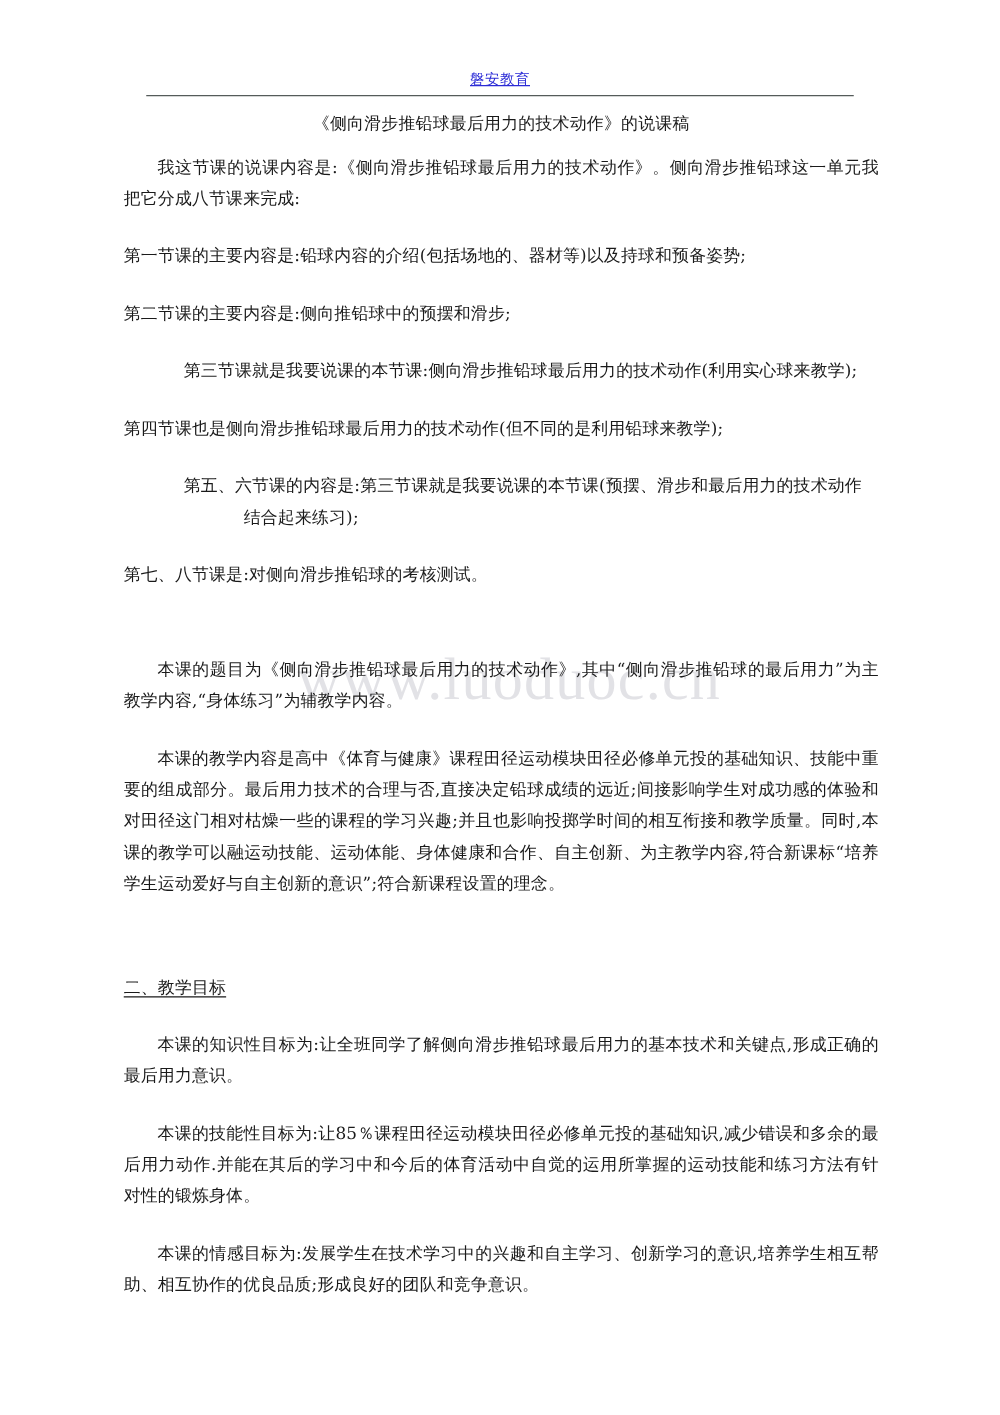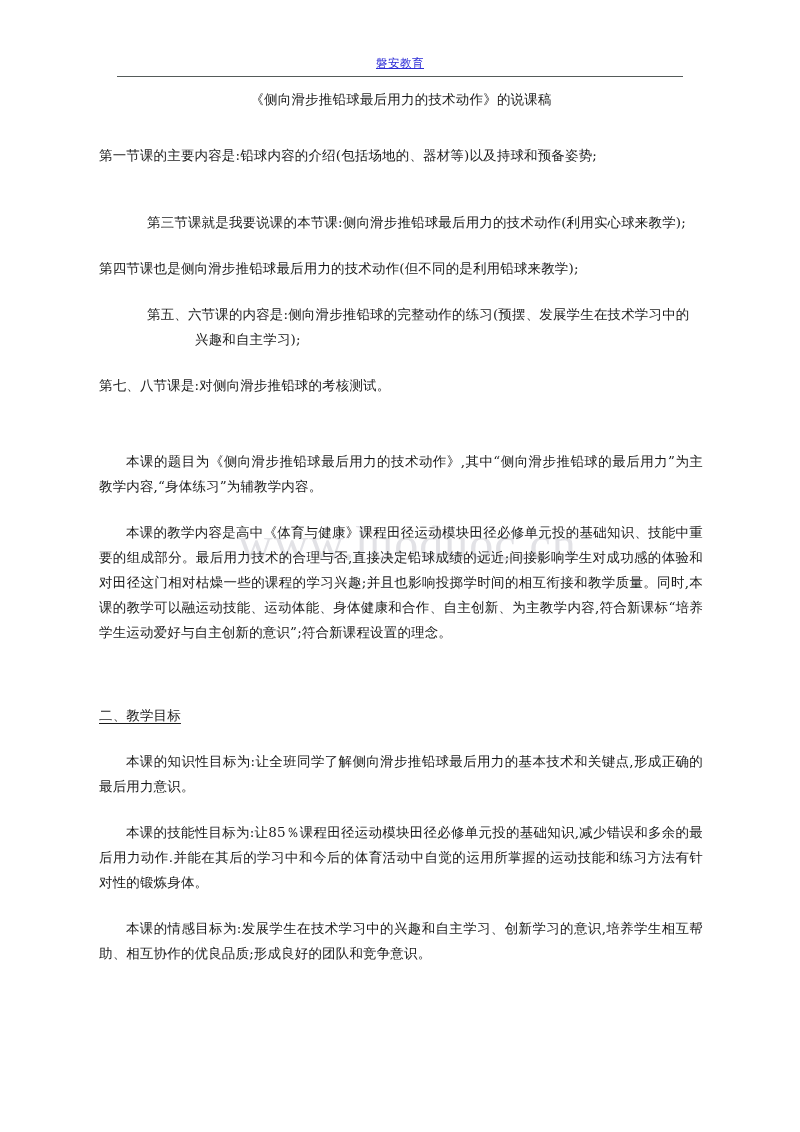--- a/index.html
+++ b/index.html
@@ -133,35 +133,37 @@
   <div class="header-rule"></div>
 
   <div class="watermark">www.luoduoc.cn</div>
 
   <div class="content">
 
     <div class="doc-title">《侧向滑步推铅球最后用力的技术动作》的说课稿</div>
 
     <div class="gap-sm"></div>
 
+    <p class="para indent2">我这节课的说课内容是:《侧向滑步推铅球最后用力的技术动作》。侧向滑步推铅球这一单元我把它分成八节课来完成:</p>
 
     <div class="gap-md"></div>
 
     <p class="lesson">第一节课的主要内容是:铅球内容的介绍(包括场地的、器材等)以及持球和预备姿势;</p>
     <div class="gap-md"></div>
 
+    <p class="lesson">第二节课的主要内容是:侧向推铅球中的预摆和滑步;</p>
     <div class="gap-md"></div>
 
     <p class="lesson indent-wrap">第三节课就是我要说课的本节课:侧向滑步推铅球最后用力的技术动作(利用实心球来教学);</p>
     <div class="gap-md"></div>
 
     <p class="lesson">第四节课也是侧向滑步推铅球最后用力的技术动作(但不同的是利用铅球来教学);</p>
     <div class="gap-md"></div>
 
-    <p class="lesson indent-wrap">第五、六节课的内容是:侧向滑步推铅球的完整动作的练习(预摆、发展学生在技术学习中的兴趣和自主学习);</p>
+    <p class="lesson indent-wrap">第五、六节课的内容是:第三节课就是我要说课的本节课(预摆、滑步和最后用力的技术动作结合起来练习);</p>
     <div class="gap-md"></div>
 
     <p class="lesson">第七、八节课是:对侧向滑步推铅球的考核测试。</p>
 
     <div class="gap-lg"></div>
 
 
     <div class="gap-md"></div>
 
     <p class="para indent2">本课的题目为《侧向滑步推铅球最后用力的技术动作》,其中“侧向滑步推铅球的最后用力”为主教学内容,“身体练习”为辅教学内容。</p>

